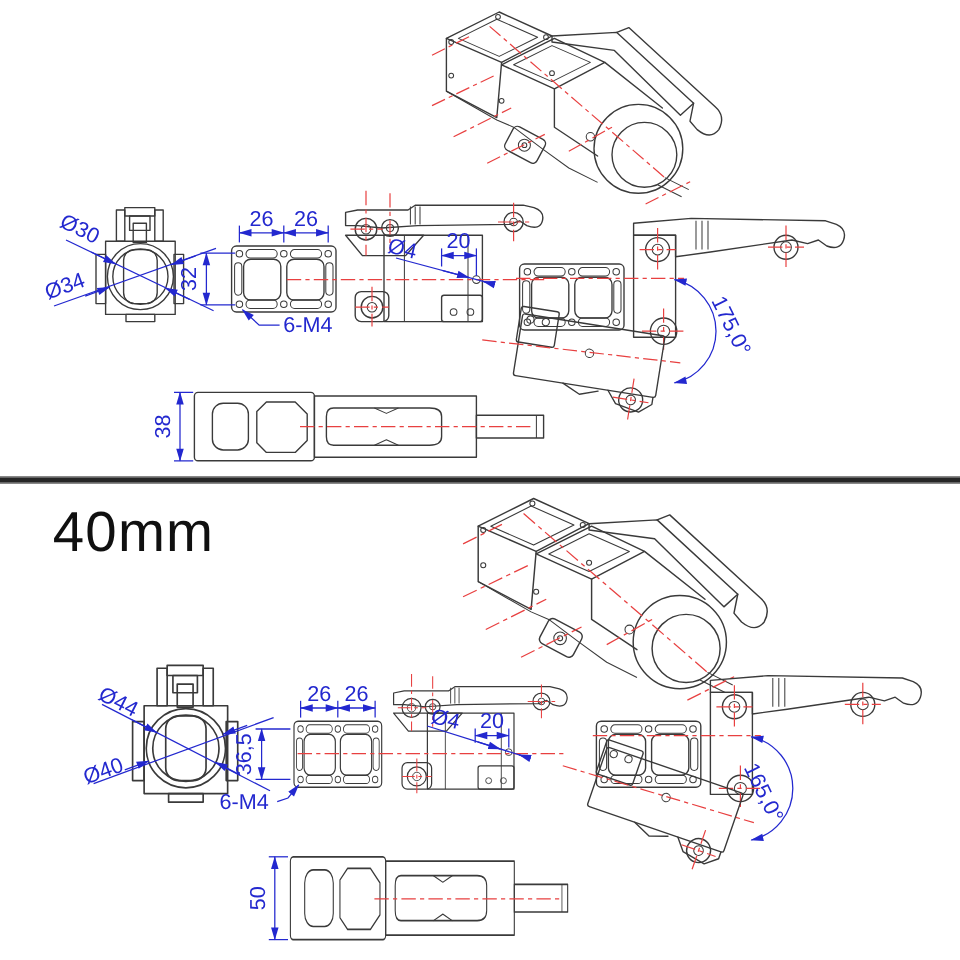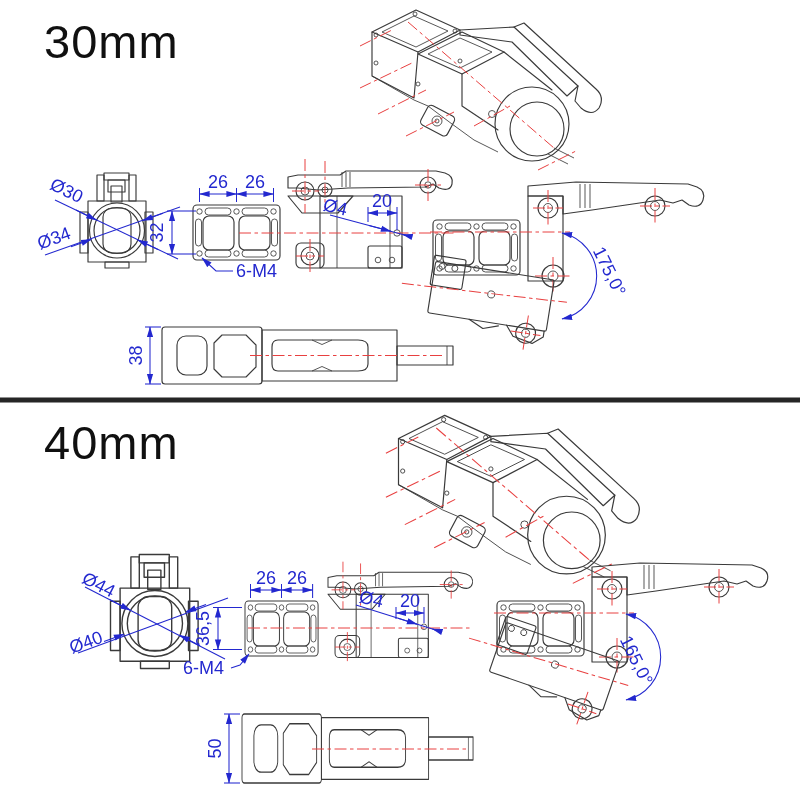--- a/index.html
+++ b/index.html
@@ -176,21 +176,20 @@
       <line class="rd" x1="-2" y1="86" x2="52" y2="60"></line>
       <line class="rd" x1="16" y1="112" x2="64" y2="88"></line>
       <line class="rd" x1="44" y1="134" x2="92" y2="110"></line>
       <line class="rd" x1="112" y1="124" x2="148" y2="104"></line>
       <line class="rd" x1="176" y1="168" x2="216" y2="148"></line>
     </g>
   </defs>
 </svg>
 
 <div class="section sec-top">
-  <div class="title">30mm</div>
   <svg width="800" height="399" viewBox="0 0 800 399">
     <use href="#g-iso" transform="translate(362,2)"></use>
     <use href="#g-front" transform="translate(80,173)"></use>
     <use href="#g-plate" transform="translate(193,205)"></use>
     <use href="#g-side" transform="translate(288,173)"></use>
     <use href="#g-angleview" transform="translate(430,170)"></use>
     <g transform="translate(553,288) rotate(9)">
       <use href="#g-bracket"></use>
     </g>
     <use href="#g-bottom" transform="translate(162,327)"></use>

